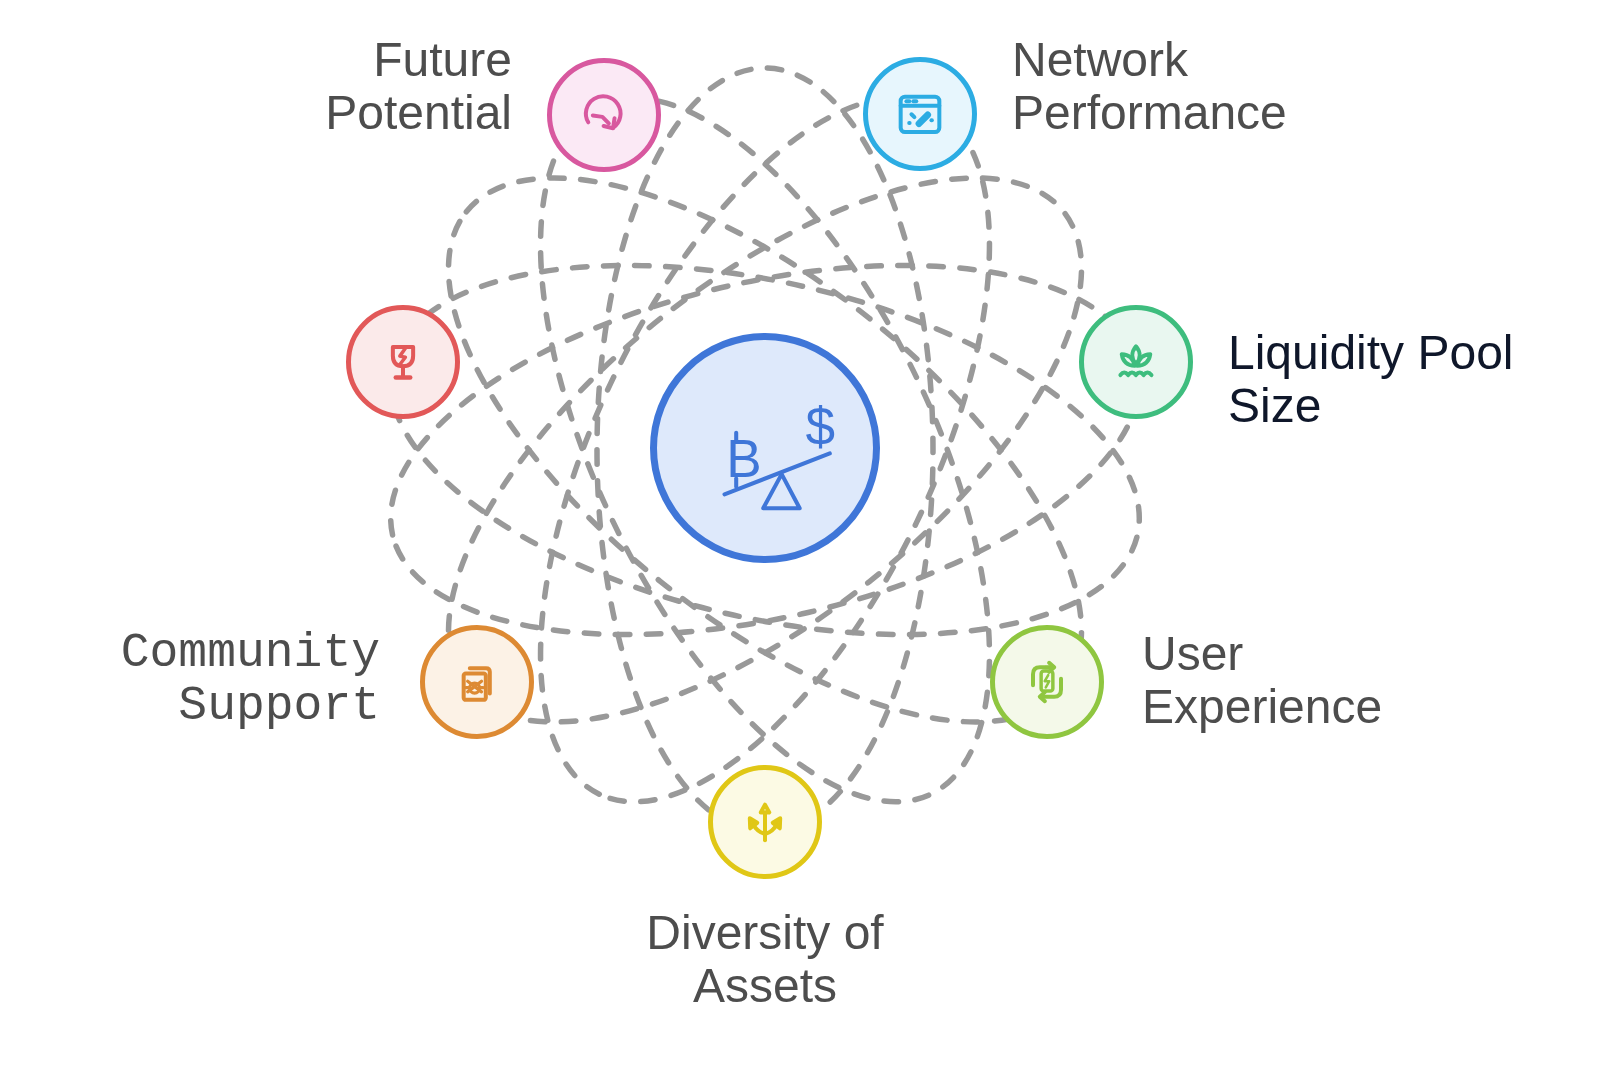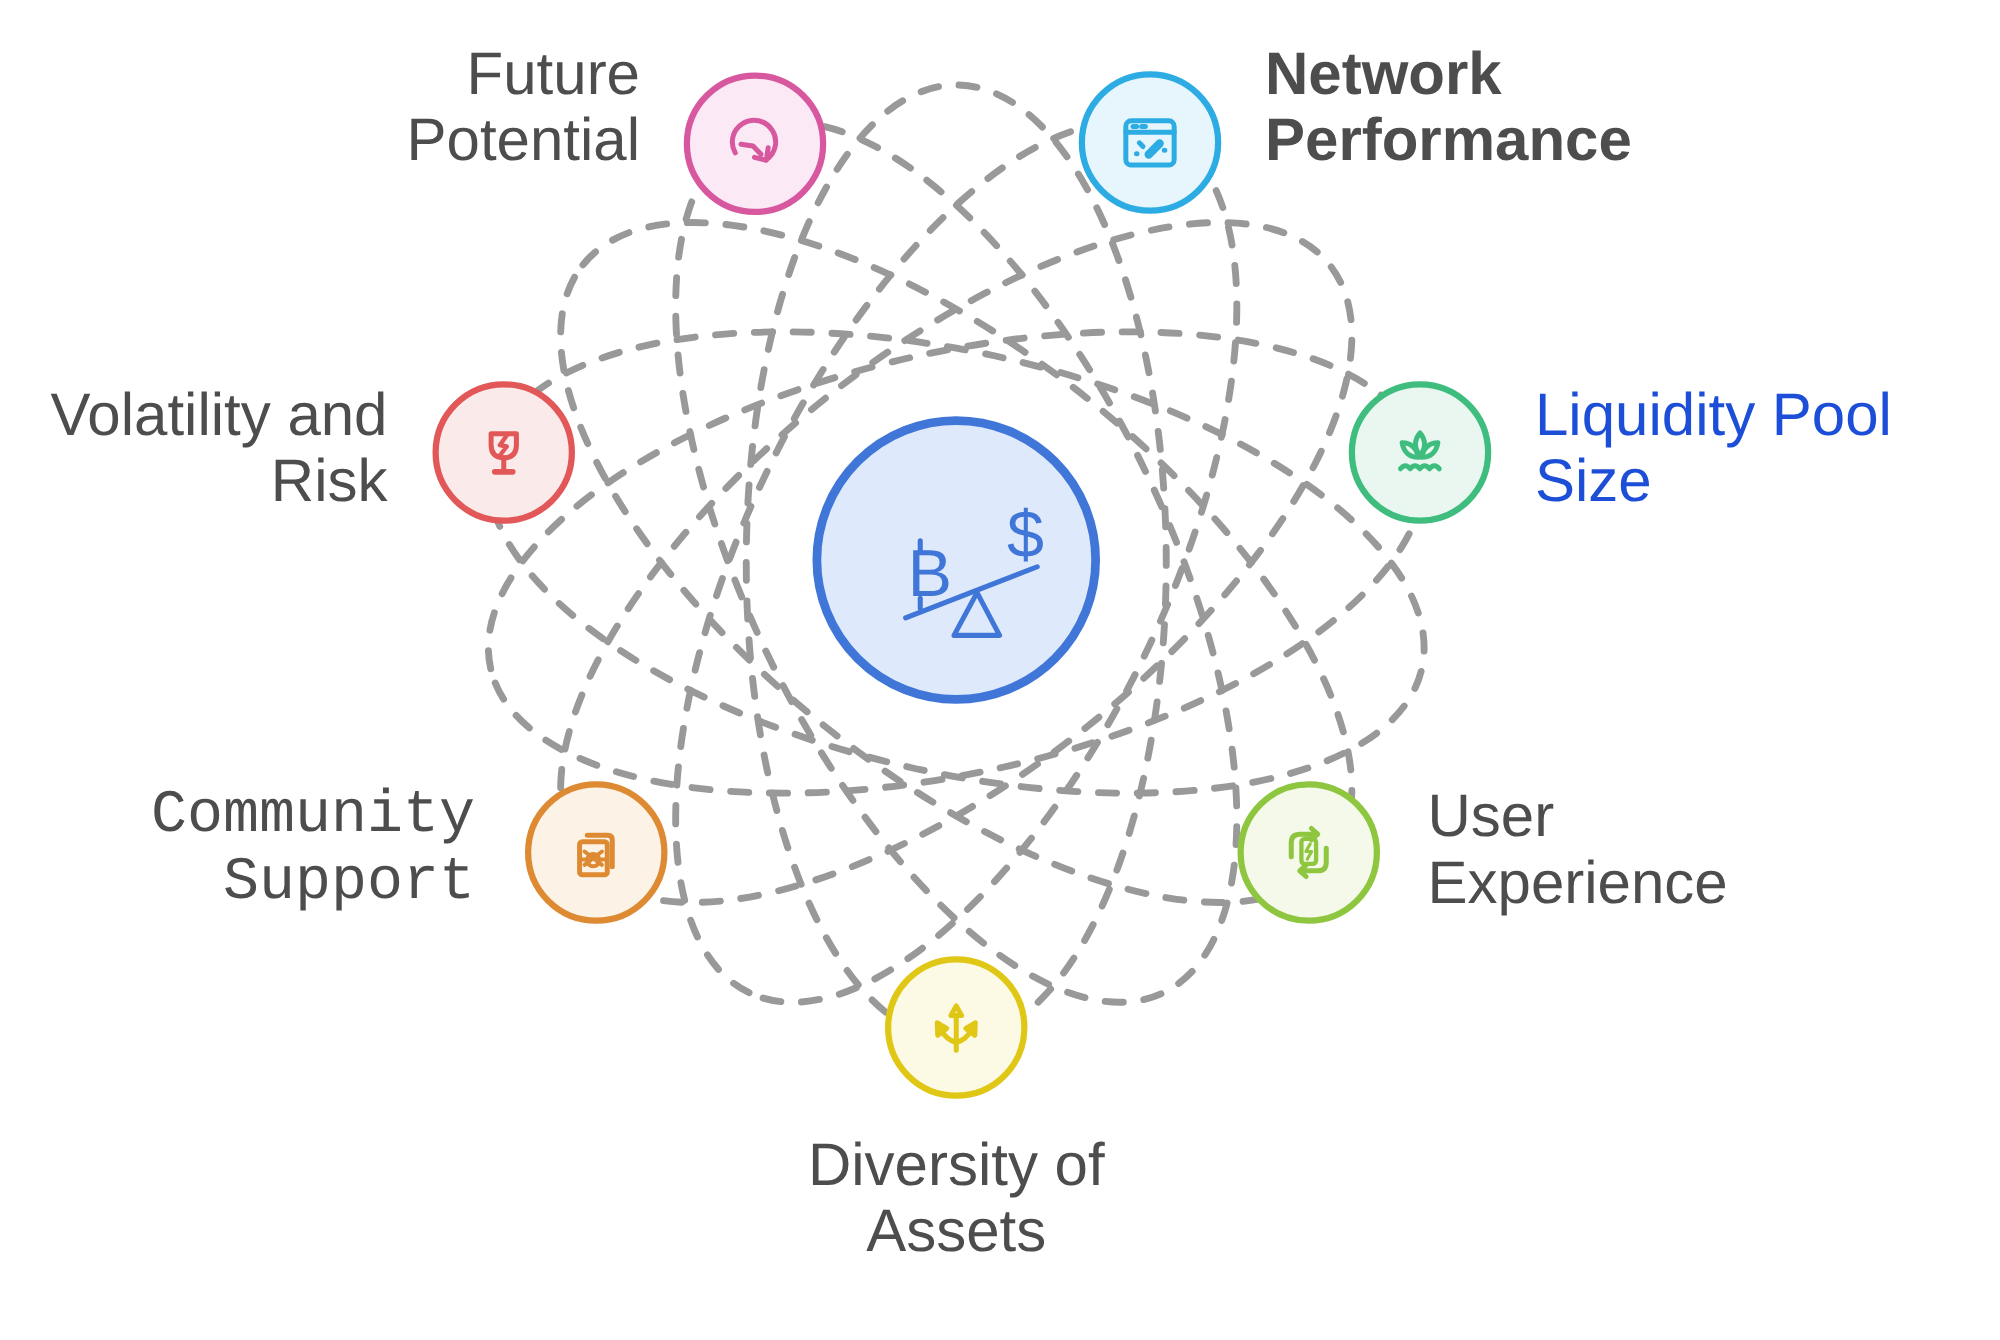--- a/index.html
+++ b/index.html
@@ -28,21 +28,21 @@
   [data-node="future"]{left:547px;top:58px;}
   [data-node="network"]{left:863px;top:57px;}
   [data-node="liquidity"]{left:1079px;top:305px;}
   [data-node="user"]{left:990px;top:625px;}
   [data-node="diversity"]{left:708px;top:765px;}
   [data-node="community"]{left:420px;top:625px;}
   [data-node="volatility"]{left:346px;top:305px;}
   [data-node="center"]{left:650px;top:333px;}
   
   [data-name="label-future-potential"]{right:1088px;top:33px;text-align:right;}
-  [data-name="label-network-performance"]{left:1012px;top:33px;text-align:left;font-weight:bold;}
+  [data-name="label-network-performance"]{left:1012px;top:33px;text-align:left;}
   [data-name="label-liquidity-pool-size"]{left:1228px;top:306px;text-align:left;}
   [data-name="label-user-experience"]{left:1142px;top:627px;text-align:left;}
   [data-name="label-diversity-of-assets"]{left:565px;width:400px;top:906px;text-align:center;}
   [data-name="label-community-support"]{right:1220px;top:627px;text-align:right;font-family:Liberation Mono, monospace;}
   [data-name="label-volatility-and-risk"]{right:1290px;top:306px;text-align:right;}
 </style>
 </head>
 <body>
 
 <div class="stage" data-name="infographic-canvas">
@@ -137,24 +137,22 @@
       <line x1="24" y1="27.2" x2="24" y2="34.6"></line>
       <line x1="18.6" y1="35.6" x2="29.4" y2="35.6" stroke-width="3.4"></line>
       <path d="M26.2 13.2 L 21.6 19.6 L 25.8 20.4 L 21.2 26.4" stroke-width="2.6"></path>
     </svg>
   </div>
 
   <div class="label" data-name="label-future-potential" style="color: rgb(77, 77, 77);">Future
 Potential</div>
   <div class="label" data-name="label-network-performance" style="color: rgb(77, 77, 77);">Network
 Performance</div>
-  <div class="label" data-name="label-liquidity-pool-size" style="color: #1d4ed8;">Liquidity Pool
+  <div class="label" data-name="label-liquidity-pool-size" style="color: #0f172a; margin-top: 20px;">Liquidity Pool
 Size</div>
   <div class="label" data-name="label-diversity-of-assets" style="color: rgb(77, 77, 77);">Diversity of
 Assets</div>
   <div class="label" data-name="label-user-experience" style="color: rgb(77, 77, 77);">User
 Experience</div>
   <div class="label" data-name="label-community-support" style="color: rgb(77, 77, 77);">Community
 Support</div>
-  <div class="label" data-name="label-volatility-and-risk" style="color: rgb(77, 77, 77);">Volatility and
-Risk</div>
 
 </div>
 
 </body></html>

